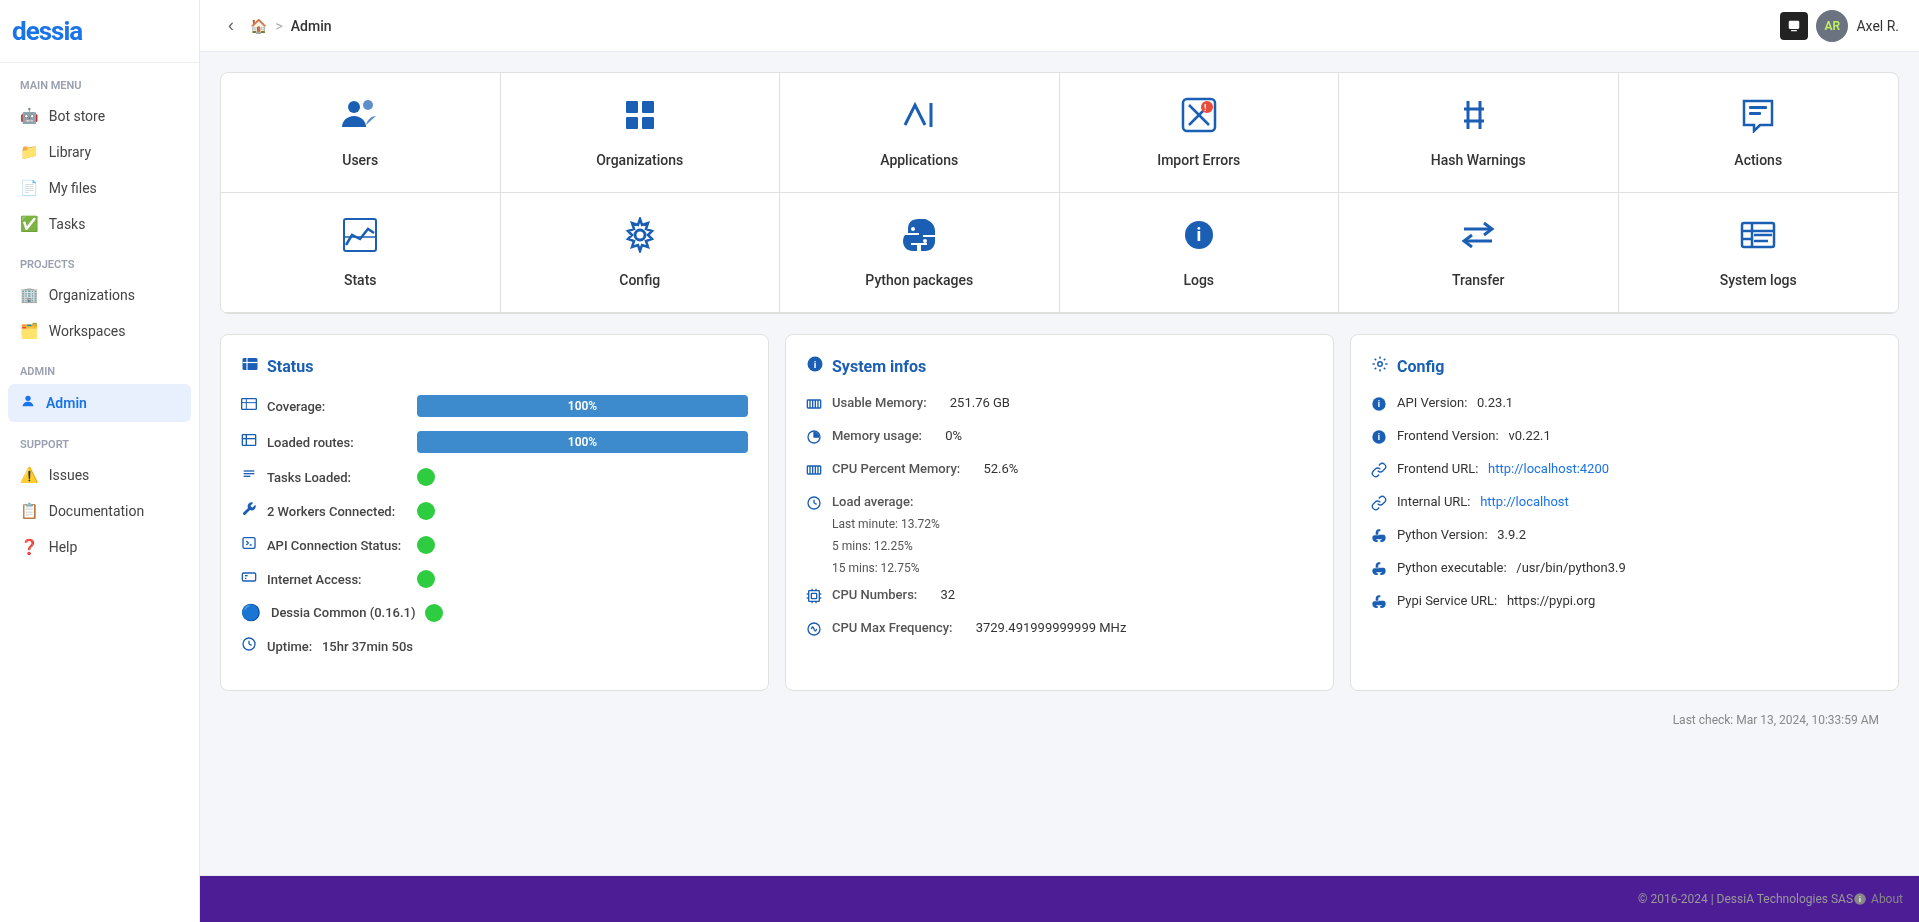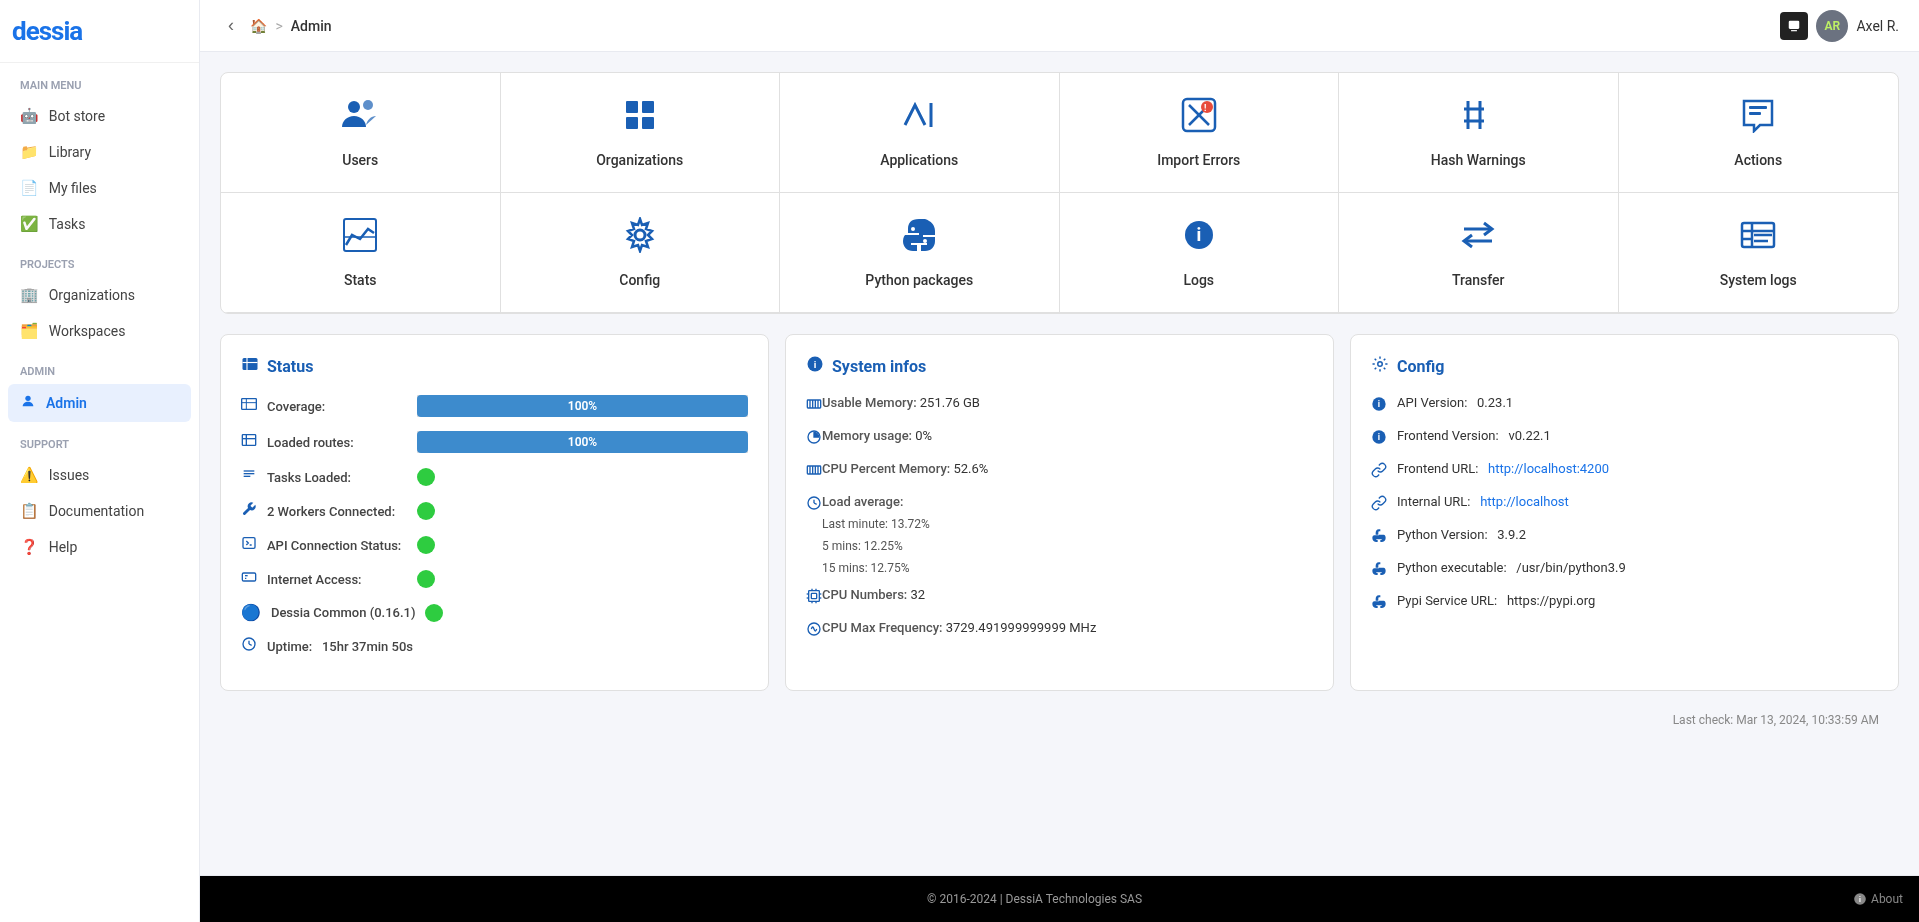--- a/index.html
+++ b/index.html
@@ -47,42 +47,42 @@
 
     
     .panels-row { display: grid; grid-template-columns: 1fr 1fr 1fr; gap: 16px; margin-bottom: 16px; }
     .panel { background: #fff; border: 1px solid #e0e0e0; border-radius: 8px; padding: 20px; }
     .panel-title { display: flex; align-items: center; gap: 8px; font-size: 16px; font-weight: 700; color: #1a5fb4; margin-bottom: 18px; }
     .panel-title .pt-icon { font-size: 18px; }
 
     
     .status-item { display: flex; align-items: center; gap: 10px; margin-bottom: 14px; }
     .status-label { font-size: 13px; color: #444; font-weight: 500; min-width: 140px; }
-    .status-bar-wrap { flex: 1; background: #e0e0e0; border-radius: 0; height: 22px; position: relative; }
+    .status-bar-wrap { flex: 1; background: #e0e0e0; border-radius: 5px; height: 22px; position: relative; }
     .status-bar { height: 100%; background: #3d8bcd; border-radius: 4px; display: flex; align-items: center; justify-content: center; }
     .status-bar-text { font-size: 12px; color: #fff; font-weight: 600; }
     .status-dot { width: 18px; height: 18px; border-radius: 50%; background: #2ecc40; flex-shrink: 0; }
     .status-icon { font-size: 16px; color: #1a5fb4; }
 
     
-    .info-item { display: flex; align-items: flex-start; margin-bottom: 12px; font-size: 13px; color: #333; }
+    .info-item { display: flex; align-items: flex-start; gap: 10px; margin-bottom: 12px; font-size: 13px; color: #333; }
     .info-icon { font-size: 16px; color: #1a5fb4; flex-shrink: 0; margin-top: 1px; }
     .info-label { font-weight: 500; color: #555; }
     .info-value { color: #333; }
     .info-sub { margin-top: 8px; font-size: 12px; color: #555; }
 
     
     .config-item { display: flex; align-items: flex-start; gap: 10px; margin-bottom: 12px; font-size: 13px; }
     .config-icon { font-size: 16px; color: #1a5fb4; flex-shrink: 0; margin-top: 1px; }
     .config-text { color: #333; }
     .config-link { color: #1a73e8; text-decoration: none; }
 
     
     .footer-bar { text-align: right; font-size: 12px; color: #888; padding: 6px 20px; }
-    .page-footer { text-align: center; padding: 16px; font-size: 12px; color: #999; border-top: 1px solid #e8eaf0; margin-top: 8px; background: #000000; }
+    .page-footer { text-align: right; padding: 16px; font-size: 12px; color: #999; border-top: 1px solid #e8eaf0; margin-top: 8px; background: #4c1d95; }
     .about-link { float: right; font-size: 12px; color: #888; display: flex; align-items: center; gap: 4px; cursor: pointer; }
   </style>
 </head>
 <body>
 
 <div class="sidebar">
   <div class="sidebar-logo">
     <span class="logo-text">dessia</span>
   </div>
 

